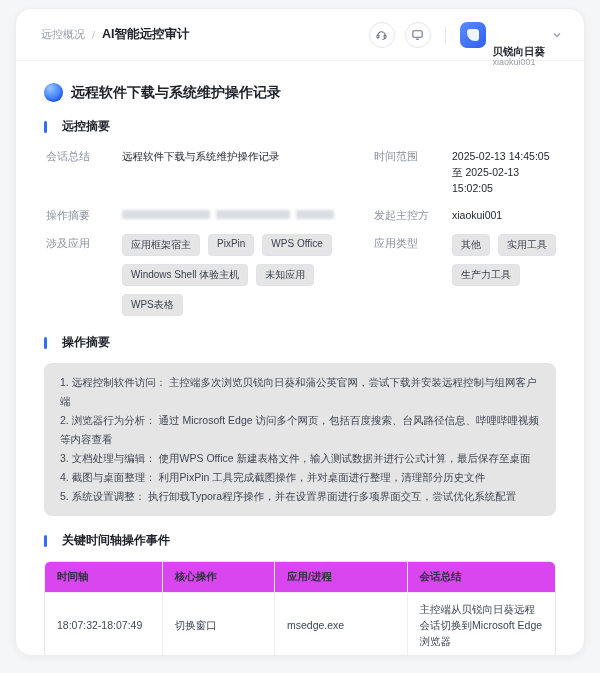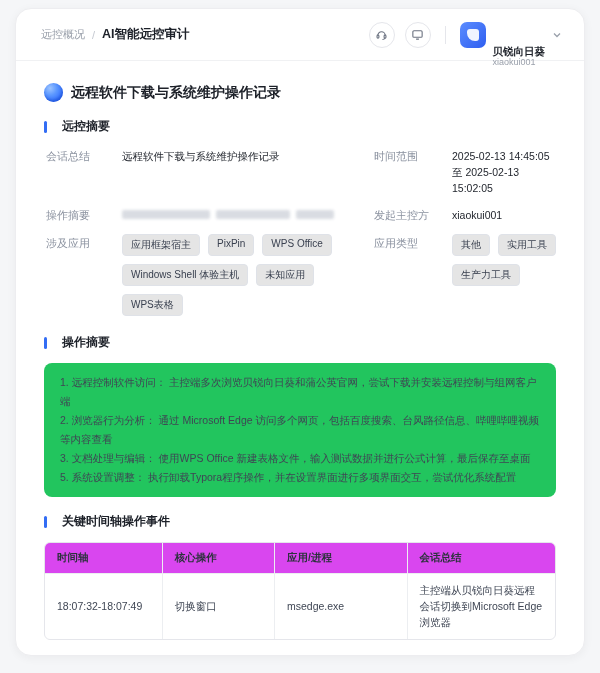--- a/index.html
+++ b/index.html
@@ -63,21 +63,21 @@
   .f-value { font-size:10.5px; color:#1d2129; padding-top:2px; line-height:1.5; }
   .redacted { display:flex; gap:6px; padding-top:4px; }
   .redacted i { display:block; height:9px; background:#d9dce2; border-radius:2px; filter:blur(1.6px); }
   .tags { display:flex; flex-wrap:wrap; gap:8px; max-width:300px; }
   .tag {
     font-size:10px; color:#3a4150; background:#e5e5e5;
     border:1px solid #dfe2e8; border-radius:4px; padding:3px 8px; white-space:nowrap;
   }
   
   .infobox {
-    background:#22c55e; border-radius:8px; padding:10px 16px; margin-bottom:16px;
+    background:#e5e5e5; border-radius:8px; padding:10px 16px; margin-bottom:16px;
   }
   .infobox .line { font-size:10.5px; color:#3f4654; line-height:19px; }
   
   .tablewrap { border:1px solid #e5e6eb; border-radius:6px; overflow:hidden; margin-bottom:16px; }
   table { width:100%; border-collapse:collapse; }
   th {
     background:#d946ef; font-size:10.5px; font-weight:bold; color:#2c323d;
     text-align:left; padding:8px 12px; border-right:1px solid #eceef1;
   }
   td {
@@ -181,20 +181,21 @@
     </div>
 
     <div class="section-title">
       <span class="section-bar"></span>
       <span class="section-text">操作摘要</span>
     </div>
     <div class="infobox">
       <div class="line"><span>1.</span> <span>远程控制软件访问：</span> <span>主控端多次浏览贝锐向日葵和蒲公英官网，尝试下载并安装远程控制与组网客户端</span></div>
       <div class="line"><span>2.</span> <span>浏览器行为分析：</span> <span>通过 Microsoft Edge 访问多个网页，包括百度搜索、台风路径信息、哔哩哔哩视频等内容查看</span></div>
       <div class="line"><span>3.</span> <span>文档处理与编辑：</span> <span>使用WPS Office 新建表格文件，输入测试数据并进行公式计算，最后保存至桌面</span></div>
+      <div class="line"><span>4.</span> <span>截图与桌面整理：</span> <span>利用PixPin 工具完成截图操作，并对桌面进行整理，清理部分历史文件</span></div>
       <div class="line"><span>5.</span> <span>系统设置调整：</span> <span>执行卸载Typora程序操作，并在设置界面进行多项界面交互，尝试优化系统配置</span></div>
     </div>
 
     <div class="section-title">
       <span class="section-bar"></span>
       <span class="section-text">关键时间轴操作事件</span>
     </div>
     <div class="tablewrap">
       <table>
         <colgroup>

